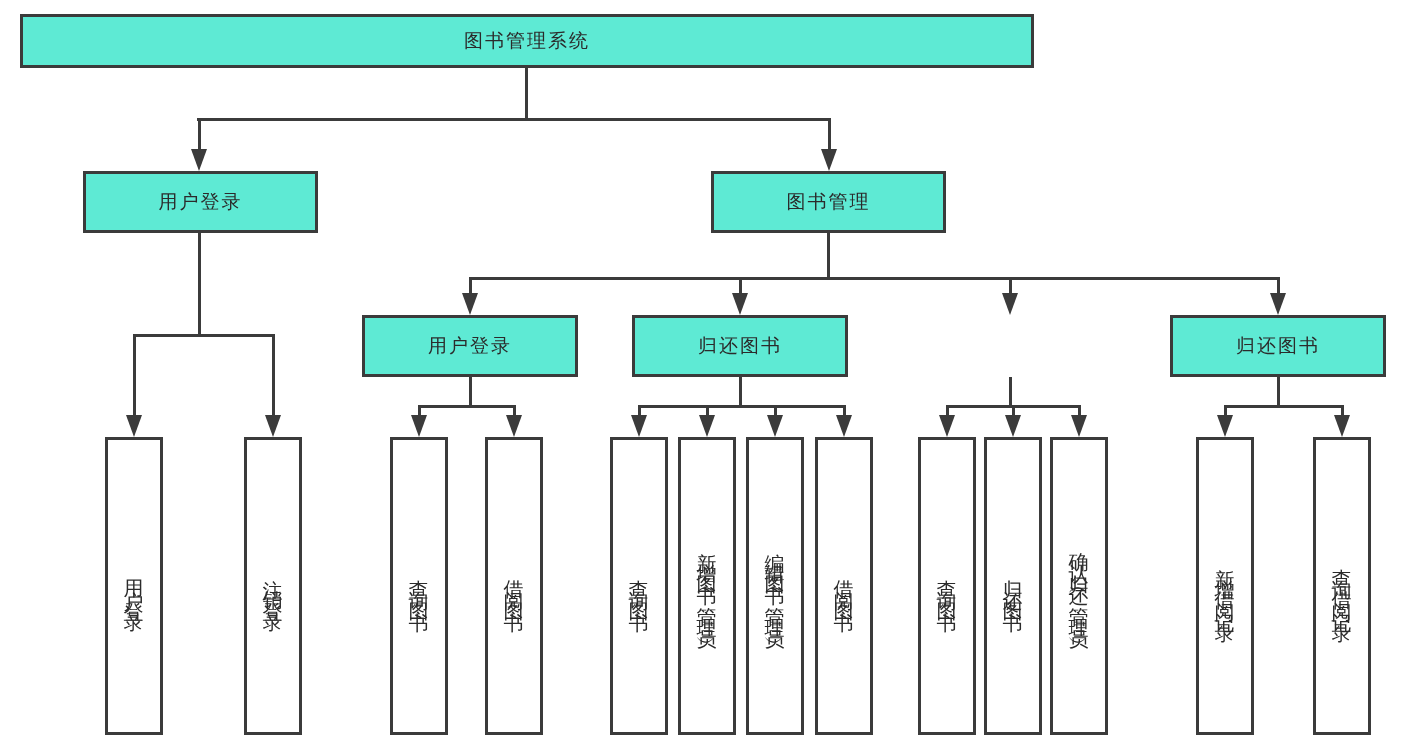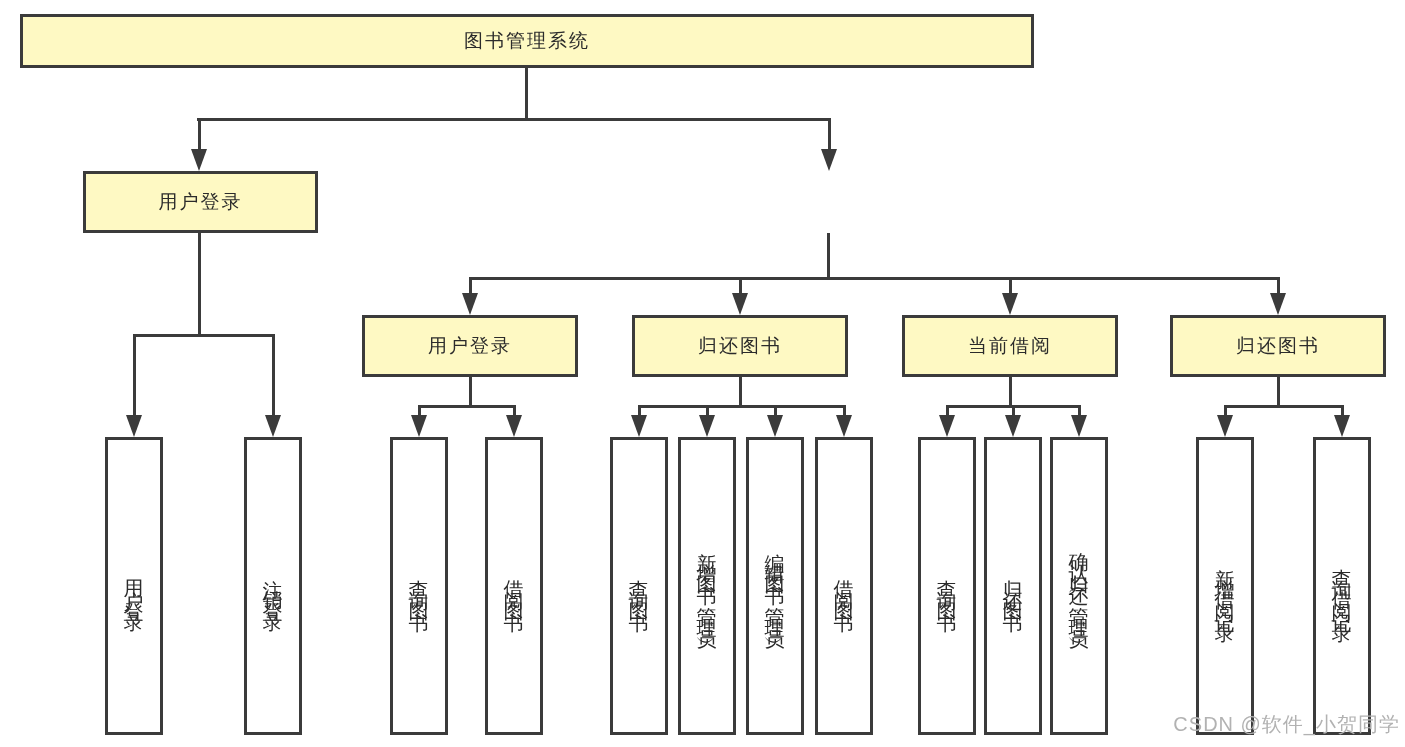--- a/index.html
+++ b/index.html
@@ -5,21 +5,21 @@
   :root{
     --line:#3b3b3b;
     --text:#2b2b2b;
     --wm:#b2b2b2;
     --bg:#ffffff;
   }
   html,body{margin:0;padding:0;background:var(--bg);}
   body{font-family:"Liberation Sans","DejaVu Sans",sans-serif;}
   .canvas{position:relative;width:1405px;height:747px;background:var(--bg);overflow:hidden;}
   .box{
-    position:absolute;background:#fef9c3;border:3px solid var(--line);
+    position:absolute;background:#5eead4;border:3px solid var(--line);
     box-sizing:border-box;display:flex;align-items:center;justify-content:center;
     color:var(--text);font-size:19px;letter-spacing:2px;
   }
   .leafbox{
     position:absolute;background:#fff;border:3px solid var(--line);
     box-sizing:border-box;display:flex;align-items:center;justify-content:center;
     color:var(--text);
   }
   .vtext{
     writing-mode:vertical-rl;text-orientation:mixed;
@@ -48,20 +48,23 @@
   <div class="vline" style="left:525px;top:66px;width:3px;height:55px;"></div>
   <div class="hline" style="left:197px;top:118px;width:634px;height:3px;"></div>
   <div class="vline" style="left:198px;top:118px;width:3px;height:34px;"></div>
   <div class="vline" style="left:828px;top:118px;width:3px;height:34px;"></div>
   <div class="arrow" style="left:191px;top:149px;"></div>
   <div class="arrow" style="left:821px;top:149px;"></div>
 
   <div class="box" style="left:83px;top:171px;width:235px;height:62px;">
     <span>用户登录</span>
   </div>
+  <div class="box" style="left:711px;top:171px;width:235px;height:62px;">
+    <span>图书管理</span>
+  </div>
 
   <div class="vline" style="left:198px;top:233px;width:3px;height:104px;"></div>
   <div class="hline" style="left:133px;top:334px;width:142px;height:3px;"></div>
   <div class="vline" style="left:133px;top:334px;width:3px;height:82px;"></div>
   <div class="vline" style="left:272px;top:334px;width:3px;height:82px;"></div>
   <div class="arrow" style="left:126px;top:415px;"></div>
   <div class="arrow" style="left:265px;top:415px;"></div>
 
   <div class="vline" style="left:827px;top:233px;width:3px;height:47px;"></div>
   <div class="hline" style="left:469px;top:277px;width:811px;height:3px;"></div>
@@ -72,23 +75,20 @@
   <div class="arrow" style="left:462px;top:293px;"></div>
   <div class="arrow" style="left:732px;top:293px;"></div>
   <div class="arrow" style="left:1002px;top:293px;"></div>
   <div class="arrow" style="left:1270px;top:293px;"></div>
 
   <div class="box" style="left:362px;top:315px;width:216px;height:62px;">
     <span>用户登录</span>
   </div>
   <div class="box" style="left:632px;top:315px;width:216px;height:62px;">
     <span>归还图书</span>
-  </div>
-  <div class="box" style="left:902px;top:315px;width:216px;height:62px;">
-    <span>当前借阅</span>
   </div>
   <div class="box" style="left:1170px;top:315px;width:216px;height:62px;">
     <span>归还图书</span>
   </div>
 
   <div class="vline" style="left:469px;top:377px;width:3px;height:31px;"></div>
   <div class="hline" style="left:418px;top:405px;width:98px;height:3px;"></div>
   <div class="vline" style="left:418px;top:405px;width:3px;height:12px;"></div>
   <div class="vline" style="left:513px;top:405px;width:3px;height:12px;"></div>
   <div class="arrow" style="left:411px;top:415px;"></div>
@@ -158,15 +158,14 @@
     <span class="vtext">确认归还（管理员）</span>
   </div>
 
   <div class="leafbox" style="left:1196px;top:437px;width:58px;height:298px;">
     <span class="vtext">新增借阅记录</span>
   </div>
   <div class="leafbox" style="left:1313px;top:437px;width:58px;height:298px;">
     <span class="vtext">查询借阅记录</span>
   </div>
 
-  <div class="watermark">CSDN @软件_小贺同学</div>
 
 </div>
 
 </body></html>

